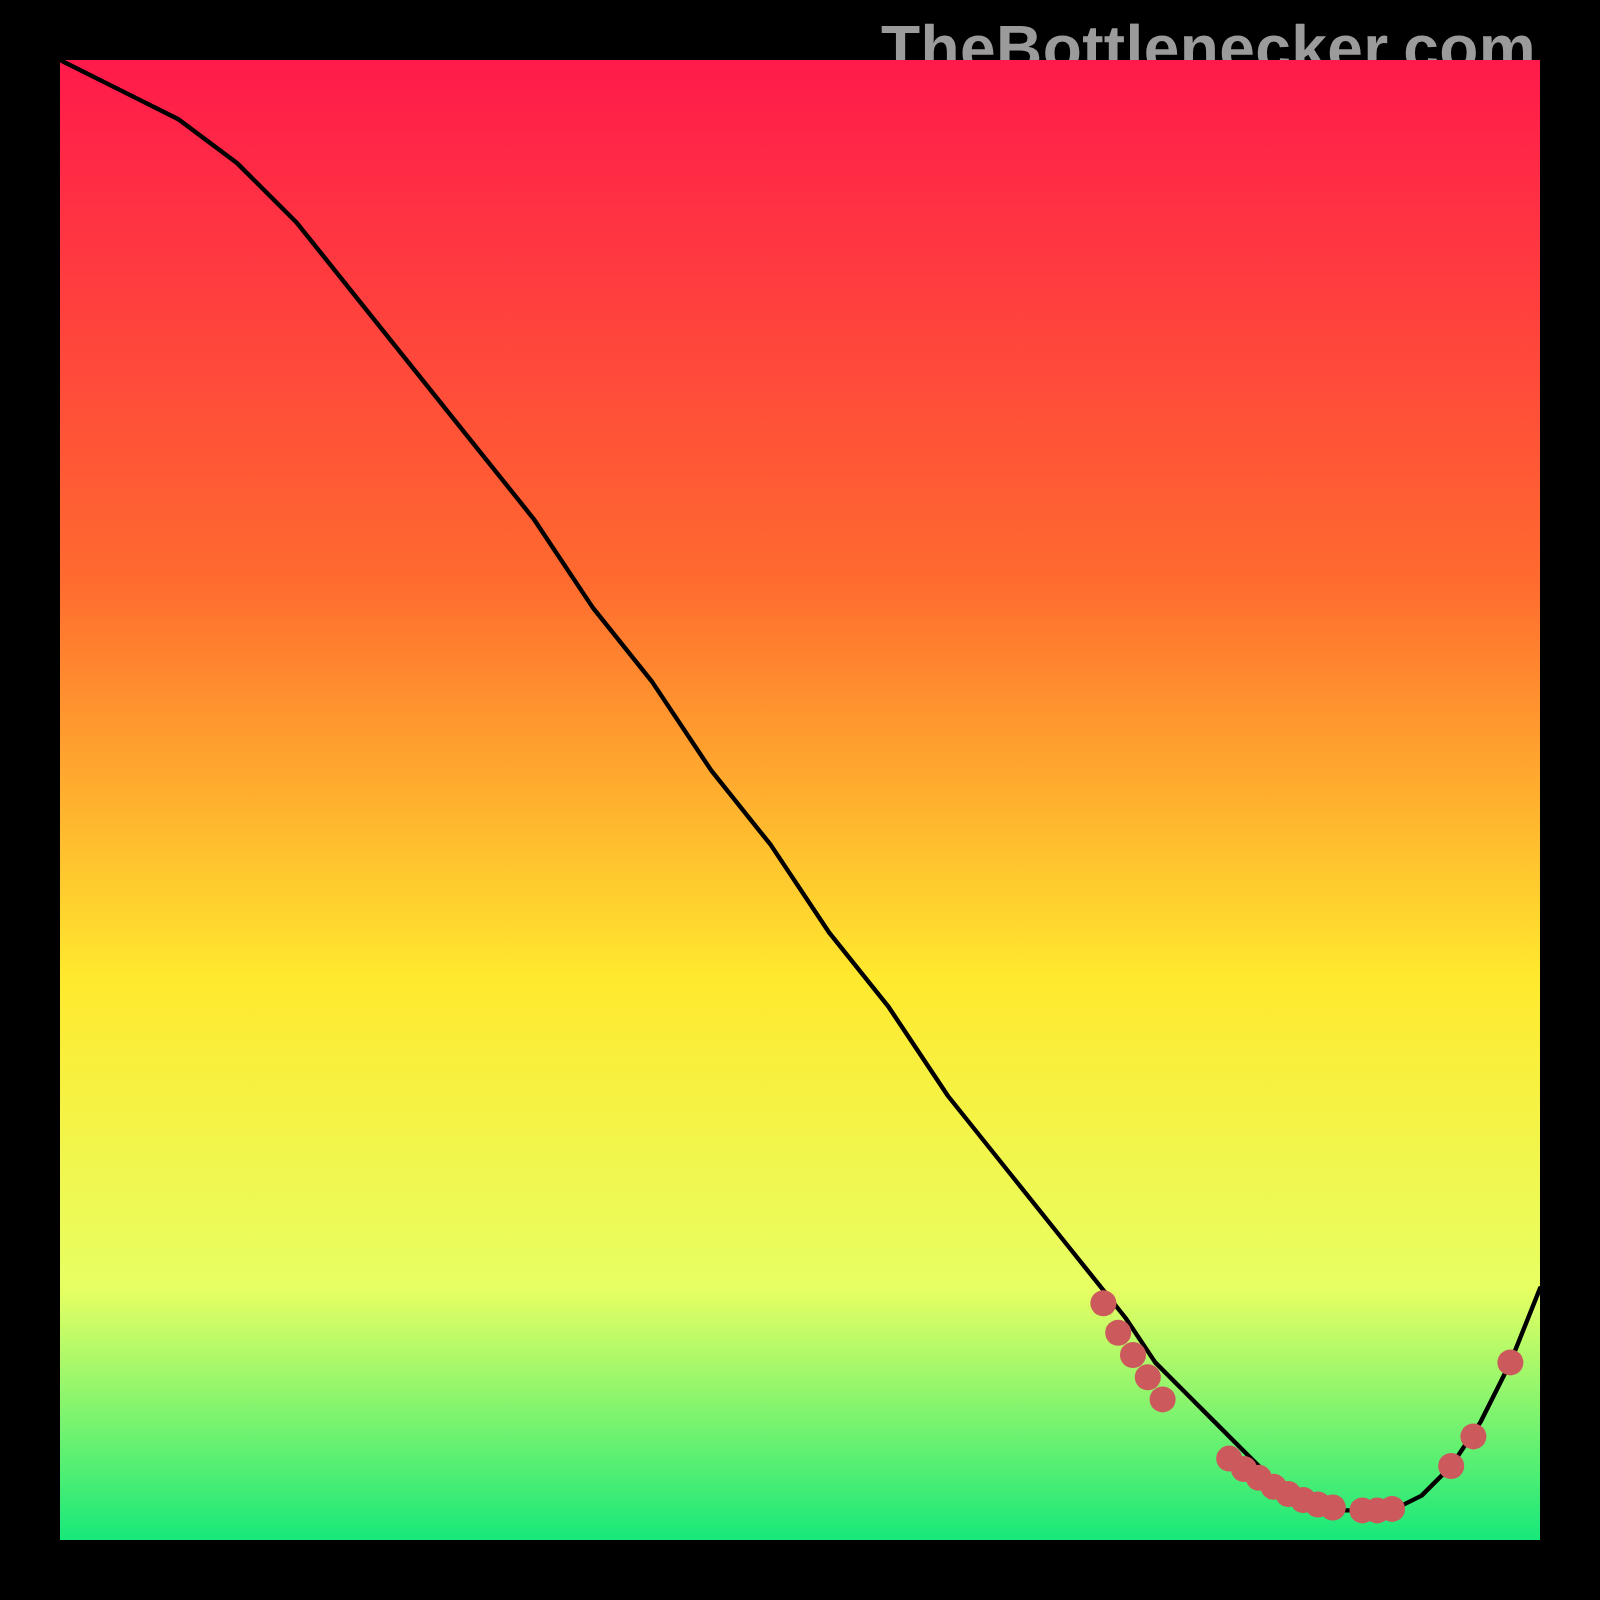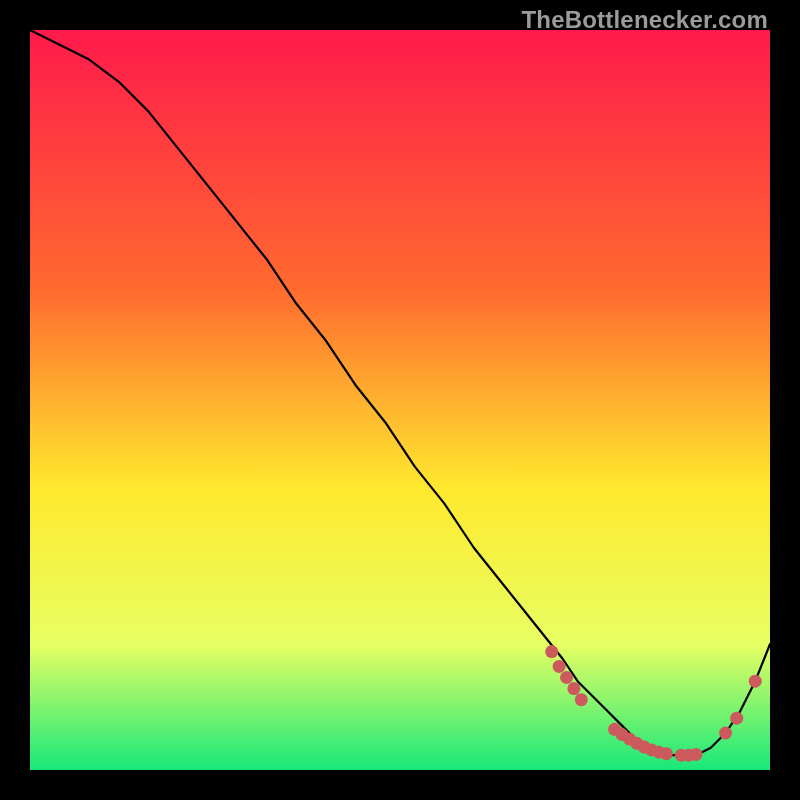--- a/index.html
+++ b/index.html
@@ -15,21 +15,21 @@
     left: 30px;
     top: 30px;
     width: 740px;
     height: 740px;
   }
   .watermark {
     position: absolute;
     top: 6px;
     right: 32px;
     font-family: Arial, Helvetica, sans-serif;
-    font-size: 24px;
+    font-size: 32px;
     font-weight: 600;
     color: #9b9b9b;
     letter-spacing: 0.2px;
     text-align: right;
   }
   svg {
     display: block;
   }
 </style>
 </head>

